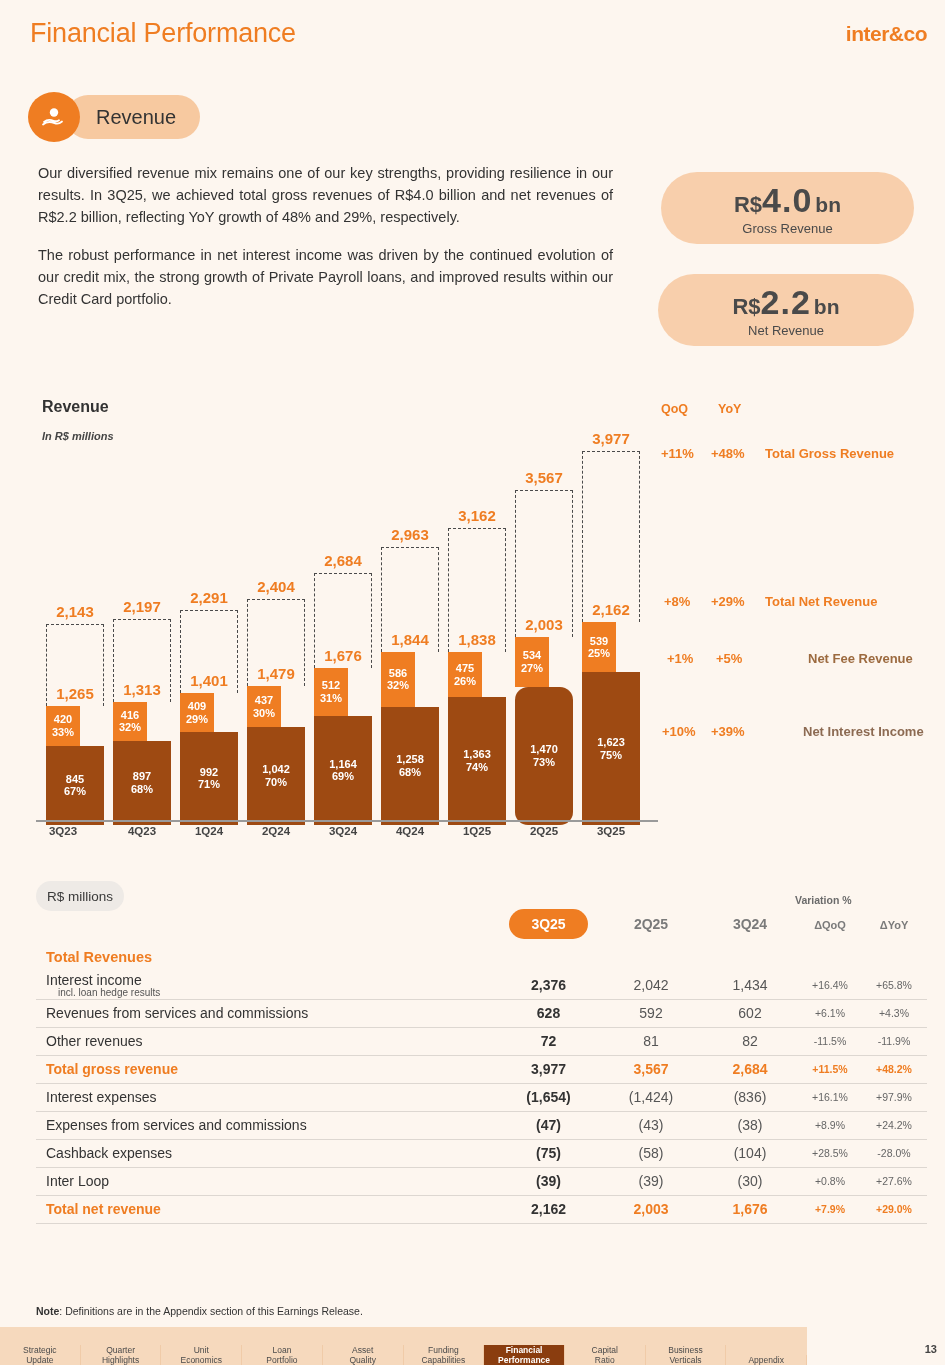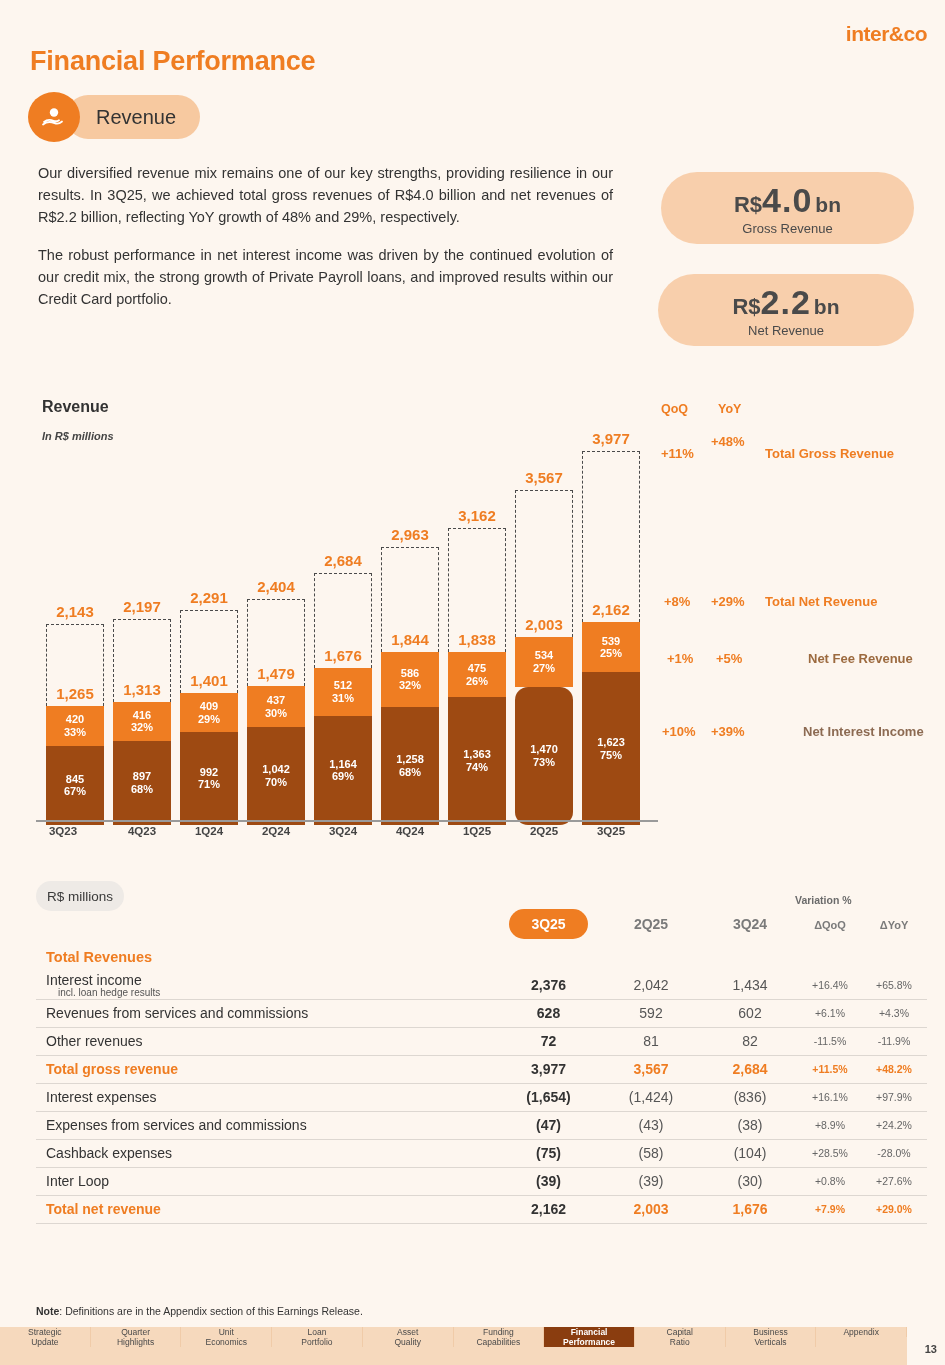--- a/index.html
+++ b/index.html
@@ -10,23 +10,22 @@
     font-family: "Liberation Sans", sans-serif;
     color: #3a3a3a;
     position: relative;
     overflow: hidden;
   }
   .page { position:relative; width:945px; height:1365px; }
 
   
   .page-title {
     position:absolute; left:30px; top:18px;
-    font-size:27px; font-weight:bold; color:#ef7d22;
+    font-size:27px; font-weight:normal; color:#ef7d22;
     letter-spacing:-0.2px;
-    margin-top:28px;
   }
   .brand {
     position:absolute; right:18px; top:22px;
     font-size:21px; font-weight:bold; color:#ef7d22;
     letter-spacing:-0.5px;
   }
 
   
   .section-pill-wrap { position:absolute; left:28px; top:92px; display:flex; align-items:center; }
   .pill-icon {
@@ -80,21 +79,21 @@
   }
   .bar-dashed-lbl {
     position:absolute; left:-6px; width:70px; text-align:center;
     font-size:15px; font-weight:bold; color:#ef7d22;
   }
   .net-lbl {
     position:absolute; left:-7px; width:72px; text-align:center;
     font-size:15px; font-weight:bold; color:#ef7d22;
   }
   .seg-fee {
-    position:absolute; left:0; width:58px; background:#ef7d22;
+    position:absolute; left:0; width:34px; background:#ef7d22;
     color:#fff; text-align:center; font-size:11px; line-height:1.15;
     display:flex; flex-direction:column; align-items:center; justify-content:center; font-weight:bold;
   }
   .seg-nii {
     position:absolute; left:0; width:58px; background:#9e4a12;
     color:#fff; text-align:center; font-size:11px; line-height:1.15;
     display:flex; flex-direction:column; align-items:center; justify-content:center; font-weight:bold;
   }
   .axis-line { position:absolute; left:36px; top:820px; width:622px; height:2px; background:#9a9a9a; }
   .x-lbl {
@@ -143,22 +142,22 @@
   tr.total td { color:#ef7d22; font-weight:bold; }
   tr.total td.pct { color:#ef7d22; font-weight:bold; }
   tr.total { border-bottom:1px solid #ddd7d1; }
   tr.sec-head td { color:#ef7d22; font-weight:bold; font-size:14.5px; }
   tr.sec-head { border-bottom:none; }
 
   
   .footnote { position:absolute; left:36px; top:1305px; font-size:10.5px; color:#333; }
   .footnote b { font-weight:bold; }
   .footer {
-    position:absolute; left:0; bottom:0; width:907px; height:38px;
-    background:#f6d9bd; display:flex; align-items:flex-start;
+    position:absolute; left:0; bottom:0; width:807px; height:38px;
+    background:#f6d9bd; display:flex; align-items:flex-end;
   }
   .fitem {
     flex:1; display:flex; flex-direction:column; align-items:center; justify-content:center;
     font-size:8.5px; color:#4a4a4a; line-height:1.2; text-align:center;
     border-right:1px solid #f0cba8;
   }
   .fitem.active { background:#8a3d0f; color:#fff; font-weight:bold; }
   .page-num { position:absolute; right:8px; bottom:10px; font-size:11px; color:#444; font-weight:bold; }
 </style>
 </head>
@@ -333,21 +332,21 @@
       <div class="x-lbl" style="left: 177px;">1Q24</div>
       <div class="x-lbl" style="left: 244px;">2Q24</div>
       <div class="x-lbl" style="left: 311px;">3Q24</div>
       <div class="x-lbl" style="left: 378px;">4Q24</div>
       <div class="x-lbl" style="left: 445px;">1Q25</div>
       <div class="x-lbl" style="left: 512px;">2Q25</div>
       <div class="x-lbl" style="left: 579px;">3Q25</div>
     </div>
 
   <div class="ann ann-q" style="left:661px; top:446px;">+11%</div>
-  <div class="ann ann-y" style="left:711px; top:434px;">+48%</div>
+  <div class="ann ann-y" style="left:711px; top:446px;">+48%</div>
   <div class="ann ann-n" style="left:765px; top:446px;">Total Gross Revenue</div>
 
   <div class="ann ann-q" style="left:664px; top:594px;">+8%</div>
   <div class="ann ann-y" style="left:711px; top:594px;">+29%</div>
   <div class="ann ann-n" style="left:765px; top:594px;">Total Net Revenue</div>
 
   <div class="ann ann-q" style="left:667px; top:651px;">+1%</div>
   <div class="ann ann-y" style="left:716px; top:651px;">+5%</div>
   <div class="ann ann-n-grey" style="left:765px; top:651px; color:#9c6a3f;">Net Fee Revenue</div>
 

